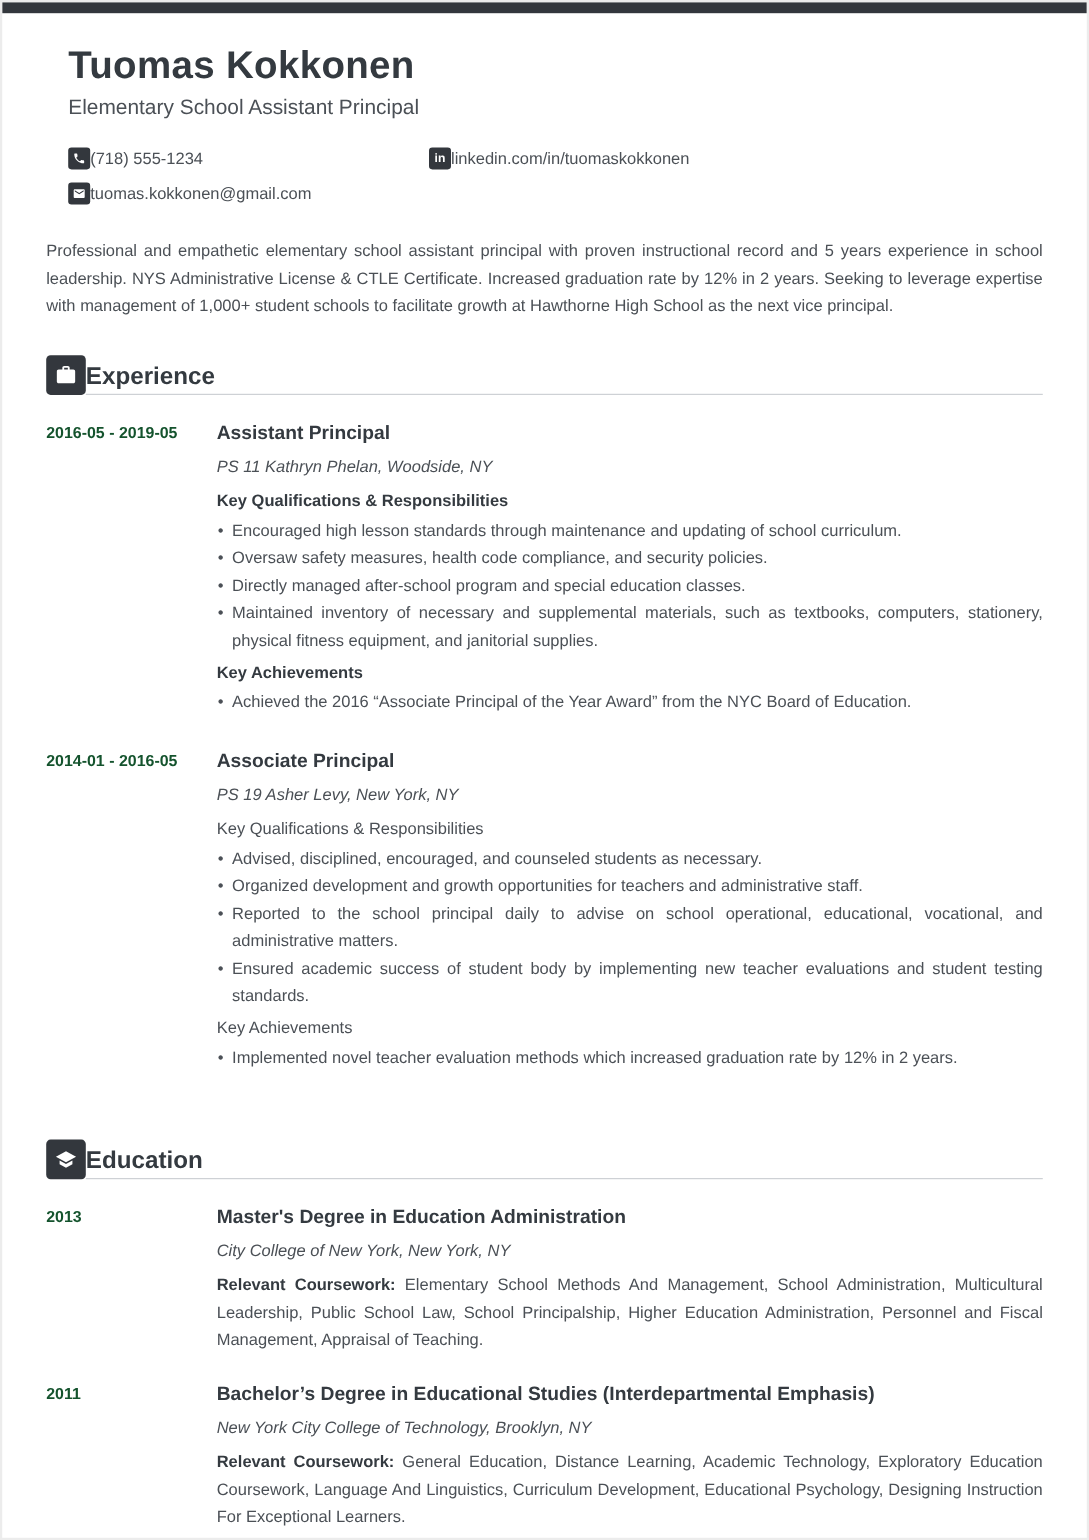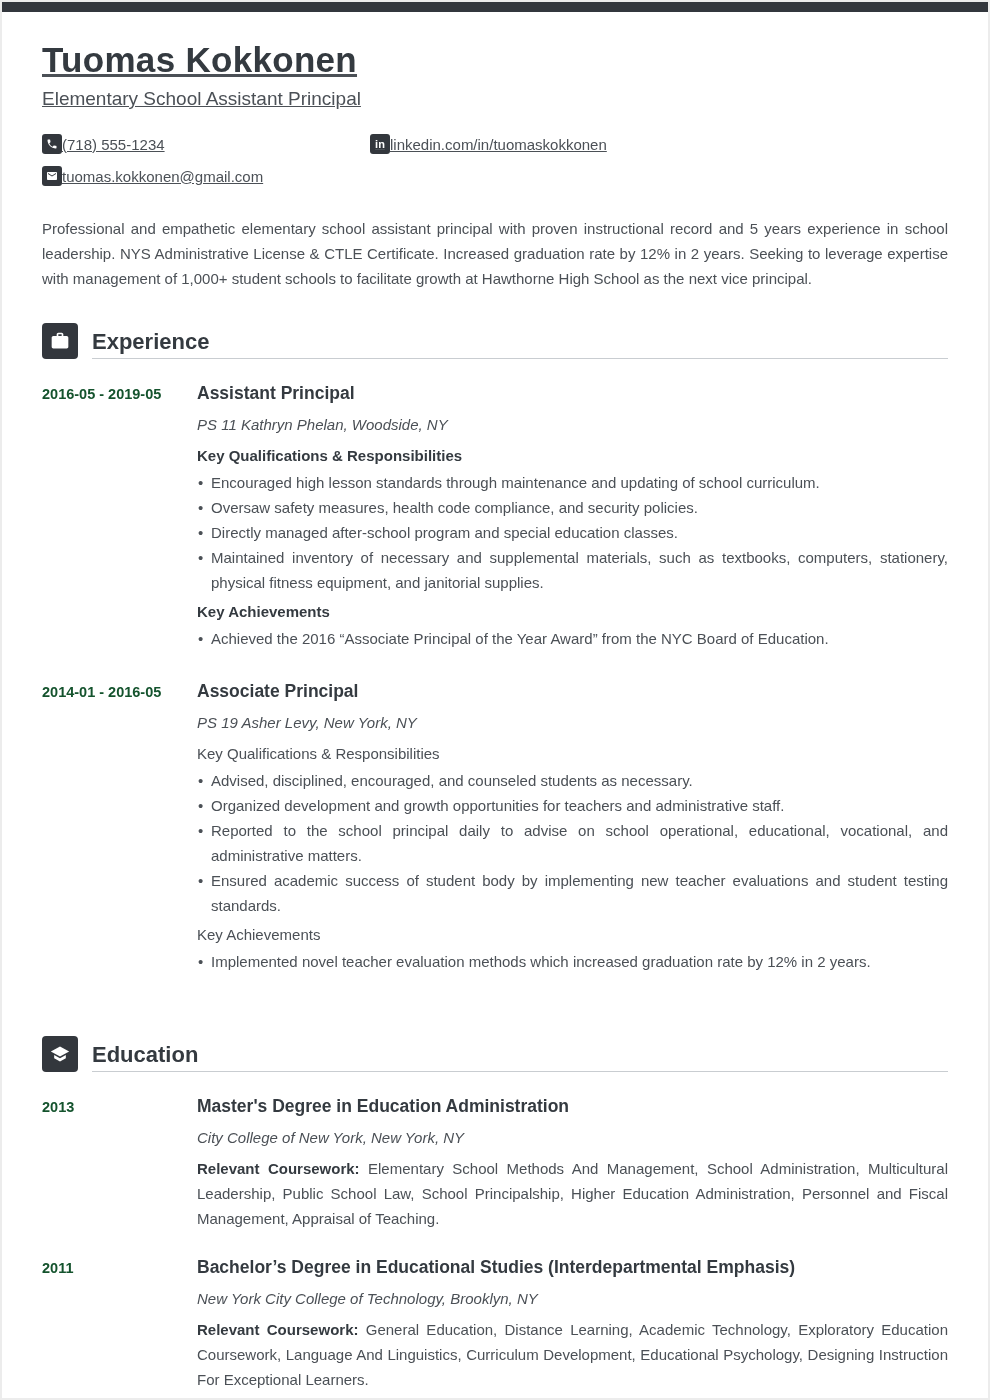--- a/index.html
+++ b/index.html
@@ -5,36 +5,36 @@
   :root{ --accent:#33373d; --heading:#343a40; --body:#4b5056; --rule:#c9cdd1; }
   *{ box-sizing:border-box; }
   html,body{ margin:0; padding:0; background:#ffffff; }
   body{ font-family:"Liberation Sans","DejaVu Sans",sans-serif; color:var(--body); }
   .page{
     width:990px; height:1400px; margin:0 auto; background:#fff;
     border:2px solid #ececec; display:flex; flex-direction:column; overflow:hidden;
   }
   .bar{ height:10px; background:var(--accent); flex:none; }
 
-  .content{ padding:0 40px;text-decoration:underline; }
+  .content{ padding:0 60px; }
 
   h1{ font-size:35px; font-weight:700; color:var(--heading); margin:28px 0 8px; letter-spacing:.3px; }
   .job-title{ font-size:19px; color:var(--body); margin-bottom:24px; }
 
   .contacts{ display:grid; grid-template-columns:328px 1fr; row-gap:12px; font-size:15px; color:var(--body); }
   .contact{ display:flex; align-items:center; gap:0; }
   .cicon{ width:20px; height:20px; border-radius:3px; background:var(--accent); flex:none;
           display:flex; align-items:center; justify-content:center; }
   .cicon svg{ width:12px; height:12px; fill:#fff; }
   .cicon .in{ color:#fff; font-size:11px; font-weight:700; line-height:1; }
 
   .summary{ margin:30px 40px 0; font-size:15px; line-height:25px; text-align:justify; color:var(--body); }
 
   section{ margin:32px 40px 0; }
-  .section-header{ display:flex; align-items:flex-end; gap:14px; margin-bottom:24px; }
+  .section-header{ display:flex; align-items:flex-end; margin-bottom:24px; }
   .sicon{ width:36px; height:36px; border-radius:4px; background:var(--accent); flex:none;
           display:flex; align-items:center; justify-content:center; }
   .sicon svg{ width:20px; height:20px; fill:#fff; }
   .stitle-wrap{ flex:1; border-bottom:1px solid var(--rule); padding-bottom:3px; }
   h2{ font-size:22px; font-weight:700; color:var(--heading); margin:0; }
 
   .entry{ display:grid; grid-template-columns:155px 1fr; margin-bottom:26px; }
   .dates{ font-weight:700; font-size:14.5px; color:#14532d; padding-top:3px; }
   h3{ font-size:17.5px; font-weight:700; color:var(--heading); margin:0 0 8px; }
   .org{ font-style:italic; font-size:15px; line-height:25px; color:var(--body); margin-bottom:6px; }

